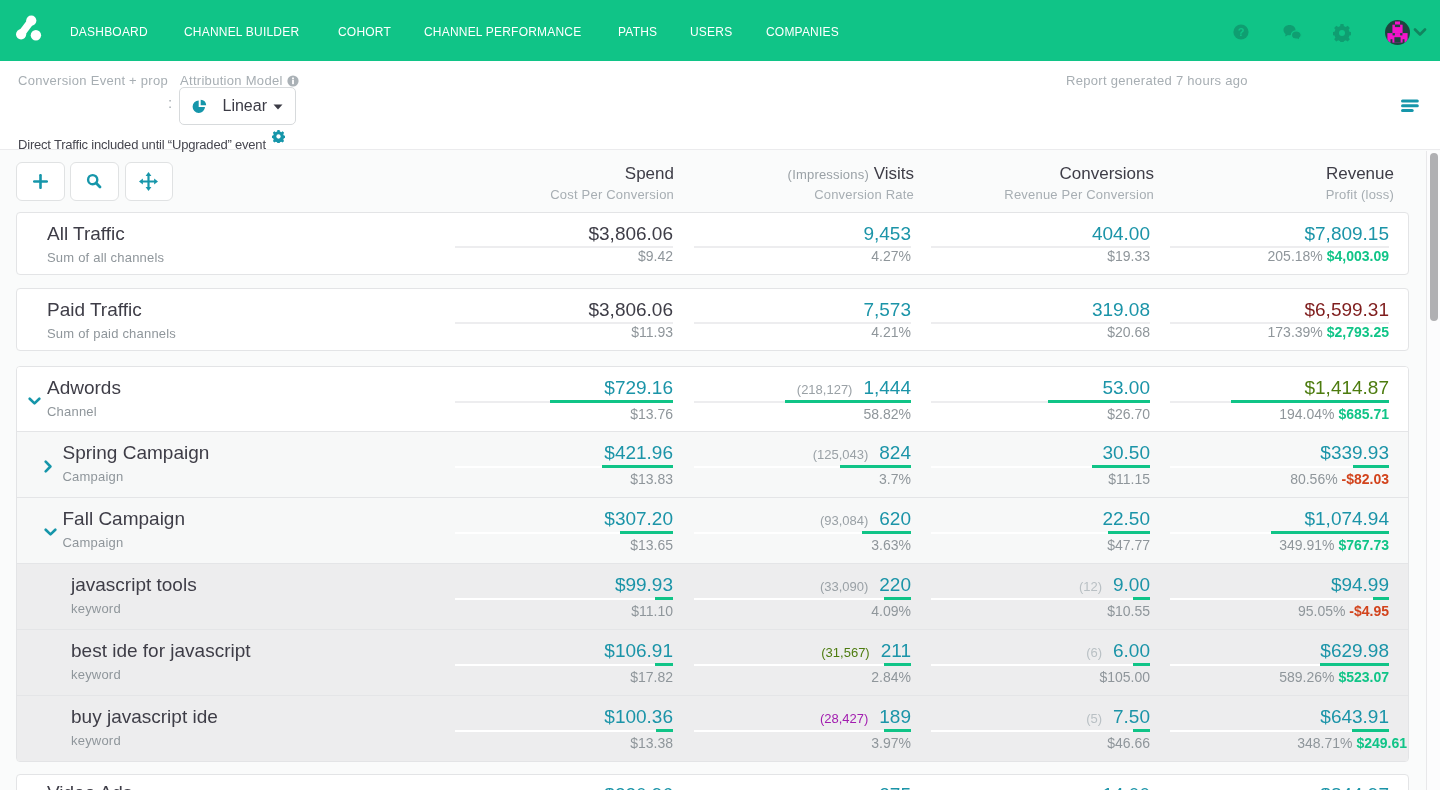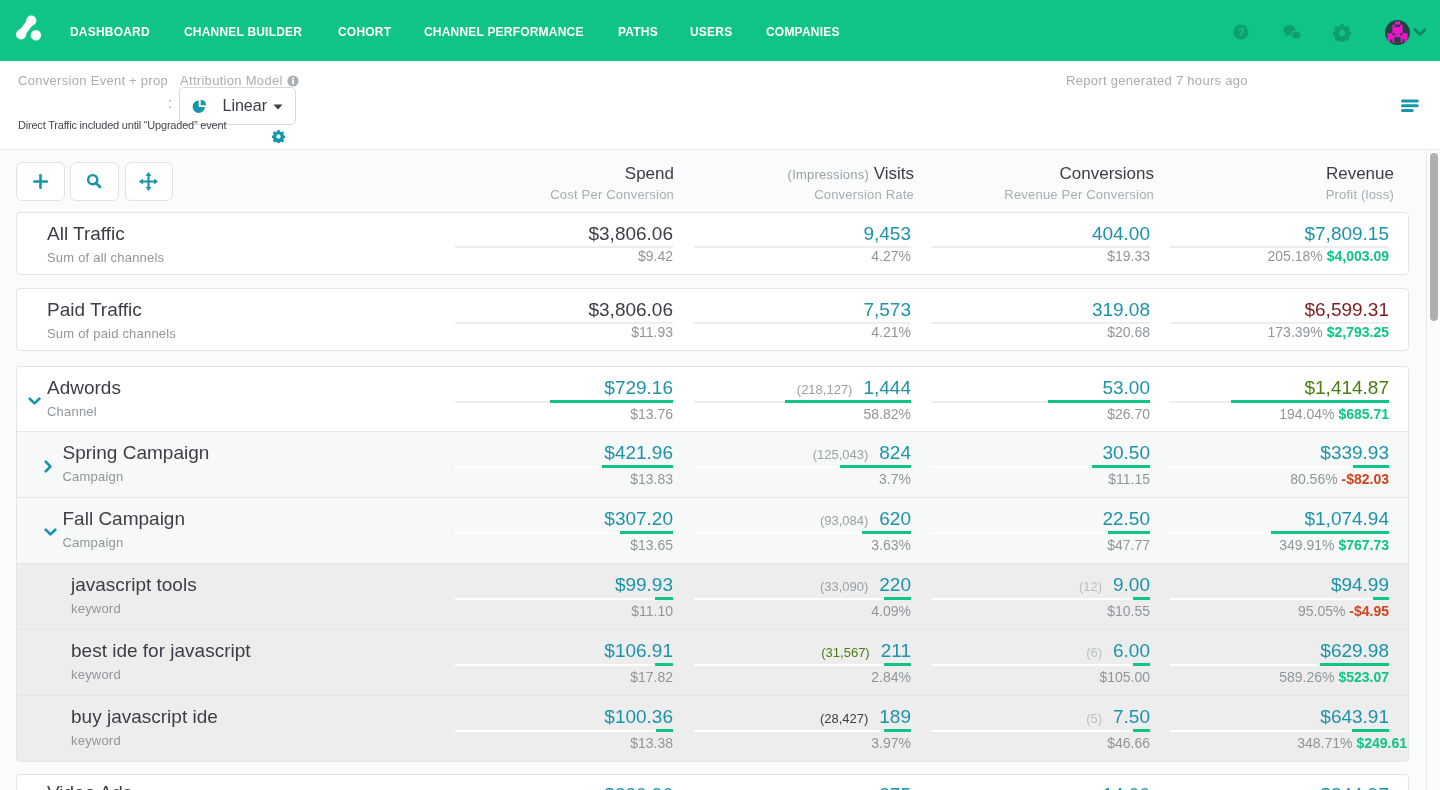--- a/index.html
+++ b/index.html
@@ -1,18 +1,18 @@
 <!DOCTYPE html>
 <html><head><meta charset="utf-8">
 <style>
 * { margin:0; padding:0; box-sizing:border-box; }
 html,body { width:1440px; height:790px; overflow:hidden; font-family:"Liberation Sans", sans-serif; background:#fafbfb; }
 #root { position:absolute; left:0; top:0; width:1440px; height:790px; }
 #nav { position:absolute; left:0; top:0; width:1440px; height:61px; background:#10c487; }
-.ni { position:absolute; top:24.5px; color:#fff; font-size:12px; font-weight:bold; letter-spacing:0.2px; }
+.ni { position:absolute; top:24.5px; color:#fff; font-size:12px; font-weight:normal; letter-spacing:0.2px; }
 #filter { position:absolute; left:0; top:0; width:1440px; height:150px; background:#fff; border-bottom:1px solid #ebebed; }
 .lbl { position:absolute; font-size:13px; color:#a7aeb3; letter-spacing:0.3px; }
 .btn { position:absolute; height:38px; background:#fff; border:1px solid #d7dadc; border-radius:5px; font-size:16px; color:#3b3b45; }
 .tbtn { position:absolute; top:161.5px; width:48.5px; height:39px; background:#fff; border:1px solid #e0e2e3; border-radius:6px; display:flex; align-items:center; justify-content:center; }
 .ch { position:absolute; font-size:17px; color:#3e3d47; }
 .cs { position:absolute; font-size:13px; color:#a7aeb3; letter-spacing:0.2px; }
 .imp { font-size:13px; color:#9aa1a6; letter-spacing:0.2px; }
 .card { position:absolute; left:16px; width:1393px; background:#fff; border:1px solid #e3e4e6; border-radius:4px; }
 .nm { position:absolute; font-size:19px; color:#3e3d47; white-space:nowrap; }
 .nl { position:absolute; font-size:13px; color:#8f969b; letter-spacing:0.2px; }
@@ -36,21 +36,21 @@
 <div class="btn" style="left:178.5px;top:87px;width:117px">
   <span style="position:absolute;left:12px;top:11px;line-height:0"><svg width="15" height="15" viewBox="0 0 15 15">
             <path d="M6.7 1.5 A 6.2 6.2 0 1 0 13 8 L6.7 8 Z" fill="#1696aa"></path>
             <path d="M8.7 0.7 A 6 6 0 0 1 14.2 6.2 L8.7 6.2 Z" fill="#1696aa"></path>
           </svg></span>
   <span style="position:absolute;left:43px;top:9px">Linear</span>
   <span style="position:absolute;left:93px;top:15.5px;line-height:0"><svg width="10" height="6" viewBox="0 0 10 6">
             <path d="M0.5 0.5 L5 5.5 L9.5 0.5 Z" fill="#3b3b45"></path>
           </svg></span>
 </div>
-<div style="position:absolute;left:18px;top:119px;font-size:11px;letter-spacing:-0.2px;color:#46464f">Direct Traffic included until “Upgraded” event</div>
+<div style="position:absolute;left:18px;top:137px;font-size:13px;letter-spacing:-0.2px;color:#46464f">Direct Traffic included until “Upgraded” event</div>
 <span style="position:absolute;left:271.5px;top:130px;line-height:0"><svg width="13" height="13" viewBox="0 0 18 18" style="">
           <path fill="#1696aa" d="M7.5 0 h3 l0.4 2.2 a7 7 0 0 1 1.9 0.8 l1.9 -1.2 l2.1 2.1 l-1.2 1.9 a7 7 0 0 1 0.8 1.9 l2.2 0.4 v3 l-2.2 0.4 a7 7 0 0 1 -0.8 1.9 l1.2 1.9 l-2.1 2.1 l-1.9 -1.2 a7 7 0 0 1 -1.9 0.8 l-0.4 2.2 h-3 l-0.4 -2.2 a7 7 0 0 1 -1.9 -0.8 l-1.9 1.2 l-2.1 -2.1 l1.2 -1.9 a7 7 0 0 1 -0.8 -1.9 l-2.2 -0.4 v-3 l2.2 -0.4 a7 7 0 0 1 0.8 -1.9 l-1.2 -1.9 l2.1 -2.1 l1.9 1.2 a7 7 0 0 1 1.9 -0.8 Z"></path>
           <circle cx="9" cy="9" r="3" fill="#ffffff"></circle>
         </svg></span>
 <div class="lbl" style="left:1066px;top:72.5px">Report generated 7 hours ago</div>
 <svg style="position:absolute;left:1401px;top:99px" width="18" height="14" viewBox="0 0 18 14">
         <g stroke="#1696aa" stroke-width="3" stroke-linecap="round">
           <line x1="1.5" y1="2" x2="16.3" y2="2"></line>
           <line x1="1.5" y1="6.8" x2="16.3" y2="6.8"></line>
           <line x1="1.5" y1="11.6" x2="11.2" y2="11.6"></line>
@@ -291,21 +291,21 @@
         <div style="position:absolute;top:33.9px;left:1303px;width:69px;height:2.5px;background:#10c487"></div>
         <div class="sv" style="top:39.0px;right:19px">589.26% <b style="color:#10c487">$523.07</b></div>
       </div>
       <div style="position:absolute;top:329px;left:0;width:1391px;height:66px;background:#ededee;box-shadow:0 -1px 0 #e4e5e7;">
         <div class="nm" style="top:10px;left:54px">buy javascript ide</div>
         <div class="nl" style="top:37.5px;left:54px">keyword</div>
         <div class="mv" style="top:10.5px;right:735px;color:#1b94a8"><span>$100.36</span></div>
         <div style="position:absolute;top:34.0px;left:438px;width:218px;height:2px;background:#ffffff"></div>
         <div style="position:absolute;top:33.9px;left:639px;width:17px;height:2.5px;background:#10c487"></div>
         <div class="sv" style="top:39.0px;right:735px">$13.38</div>
-        <div class="mv" style="top:10.5px;right:497px;color:#1b94a8"><span class="pre" style="color:#404040">(28,427)</span><span>189</span></div>
+        <div class="mv" style="top:10.5px;right:497px;color:#1b94a8"><span class="pre" style="color:#a21caf">(28,427)</span><span>189</span></div>
         <div style="position:absolute;top:34.0px;left:677px;width:217px;height:2px;background:#ffffff"></div>
         <div style="position:absolute;top:33.9px;left:867px;width:27px;height:2.5px;background:#10c487"></div>
         <div class="sv" style="top:39.0px;right:497px">3.97%</div>
         <div class="mv" style="top:10.5px;right:258px;color:#1b94a8"><span class="pre" style="color:#b9c0c4">(5)</span><span>7.50</span></div>
         <div style="position:absolute;top:34.0px;left:914px;width:219px;height:2px;background:#ffffff"></div>
         <div style="position:absolute;top:33.9px;left:1116px;width:17px;height:2.5px;background:#10c487"></div>
         <div class="sv" style="top:39.0px;right:258px">$46.66</div>
         <div class="mv" style="top:10.5px;right:19px;color:#1b94a8"><span>$643.91</span></div>
         <div style="position:absolute;top:34.0px;left:1153px;width:219px;height:2px;background:#ffffff"></div>
         <div style="position:absolute;top:33.9px;left:1335px;width:37px;height:2.5px;background:#10c487"></div>

